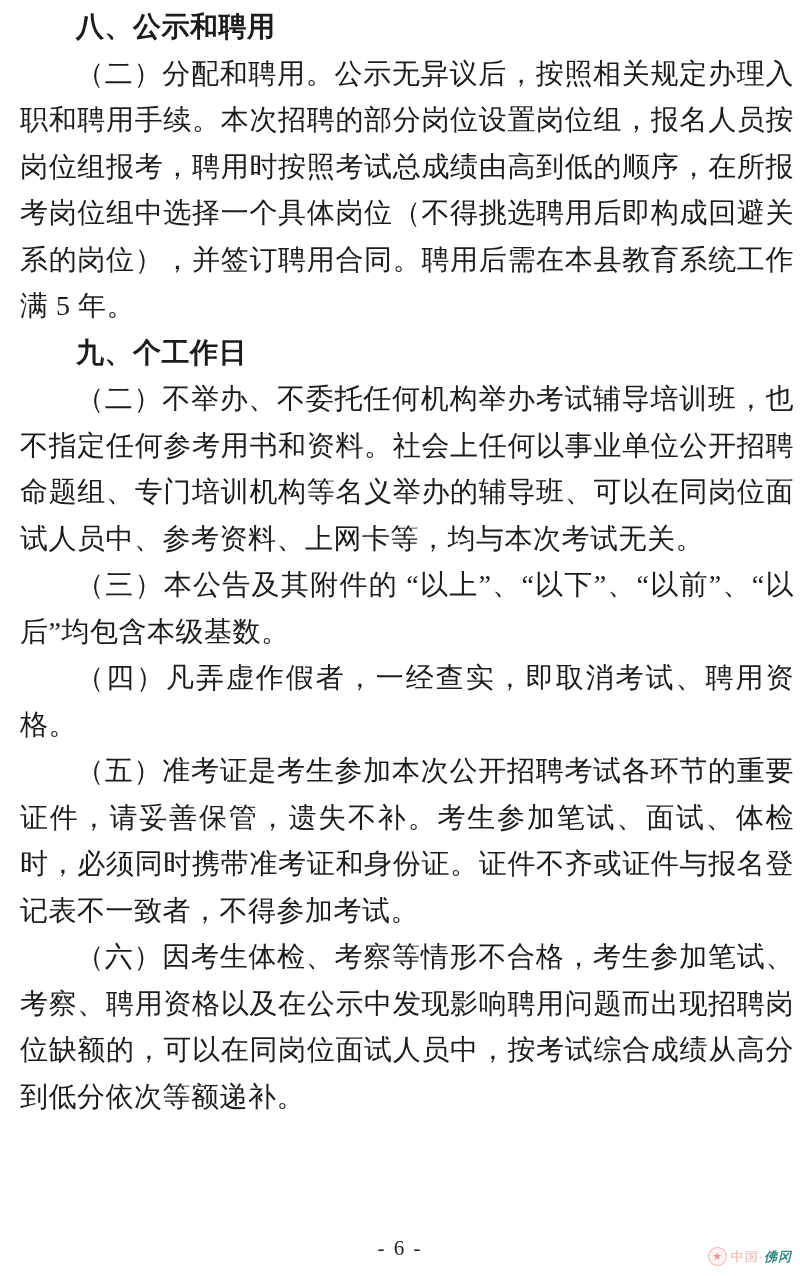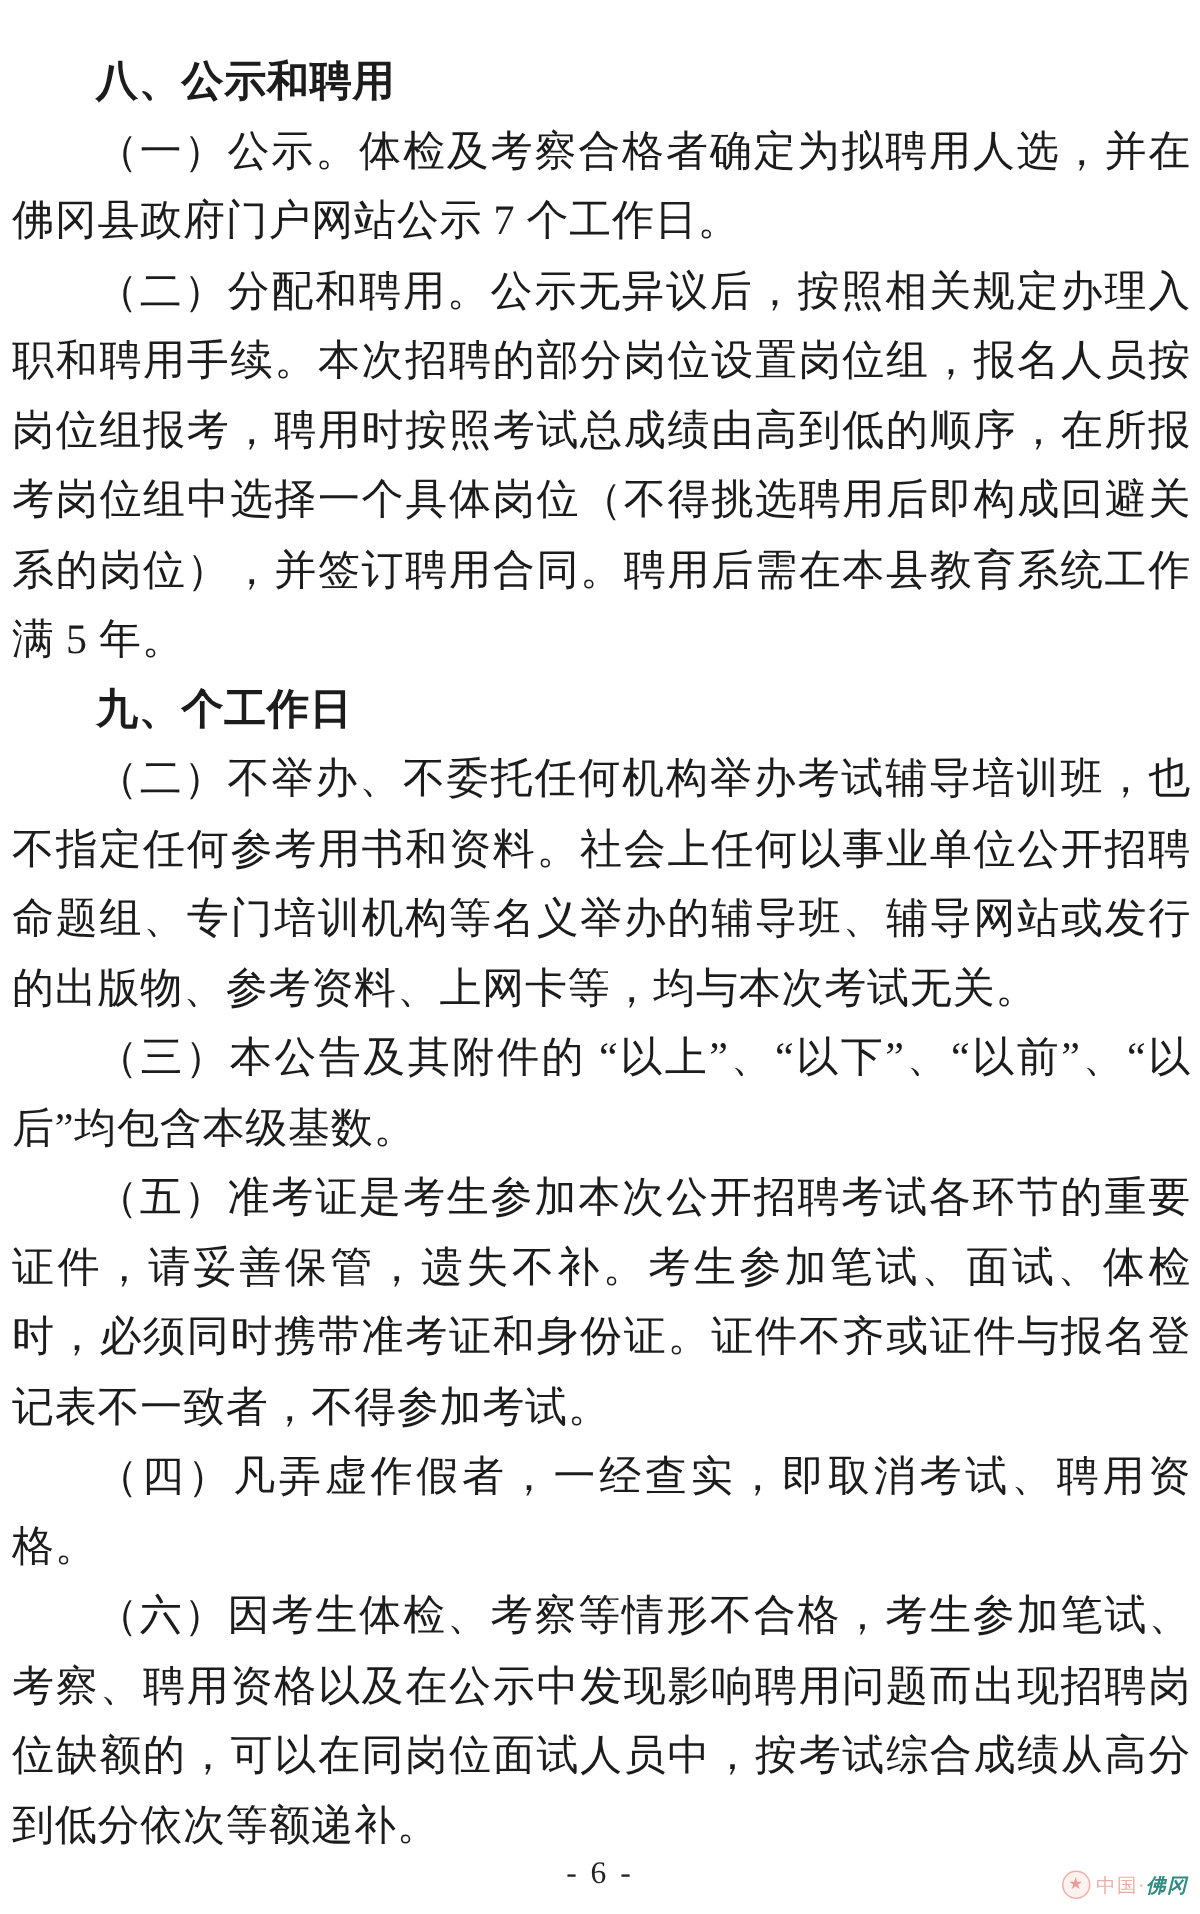--- a/index.html
+++ b/index.html
@@ -8,22 +8,21 @@
     position: relative;
     width: 800px;
     height: 1276px;
     margin: 0 auto;
     background: #ffffff;
     overflow: hidden;
     font-family: "Liberation Serif", "DejaVu Serif", serif;
     color: #1c1c1c;
   }
   .content {
-    padding: 4px 6px 0 8px;
-    margin-top: 28px;
+    padding: 4px 6px 0 20px;
   }
   .content p, .content h2 {
     font-size: 28px;
     line-height: 46.5px;
     text-align: justify;
     text-indent: 2em;
     font-weight: normal;
     letter-spacing: 0.5px;
   }
   .content h2 {
@@ -80,30 +79,29 @@
   }
 </style>
 </head>
 <body>
 
 <div class="page">
   <div class="content">
 
     <section>
       <h2>八、公示和聘用</h2>
-      <p>（一）公示。体检及考察合格者确定为拟聘用人选，并在佛冈县政府门户网站公示 7 个工作日。</p>
       <p>（二）分配和聘用。公示无异议后，按照相关规定办理入职和聘用手续。本次招聘的部分岗位设置岗位组，报名人员按岗位组报考，聘用时按照考试总成绩由高到低的顺序，在所报考岗位组中选择一个具体岗位（不得挑选聘用后即构成回避关系的岗位），并签订聘用合同。聘用后需在本县教育系统工作满 5 年。</p>
     </section>
 
     <section>
       <h2>九、个工作日</h2>
-      <p>（二）不举办、不委托任何机构举办考试辅导培训班，也不指定任何参考用书和资料。社会上任何以事业单位公开招聘命题组、专门培训机构等名义举办的辅导班、辅导网站或发行的出版物、参考资料、上网卡等，均与本次考试无关。</p>
+      <p>（二）不举办、不委托任何机构举办考试辅导培训班，也不指定任何参考用书和资料。社会上任何以事业单位公开招聘命题组、专门培训机构等名义举办的辅导班、可以在同岗位面试人员中、参考资料、上网卡等，均与本次考试无关。</p>
       <p>（三）本公告及其附件的 “以上”、“以下”、“以前”、“以后”均包含本级基数。</p>
+      <p>（四）凡弄虚作假者，一经查实，即取消考试、聘用资格。</p>
       <p>（五）准考证是考生参加本次公开招聘考试各环节的重要证件，请妥善保管，遗失不补。考生参加笔试、面试、体检时，必须同时携带准考证和身份证。证件不齐或证件与报名登记表不一致者，不得参加考试。</p>
-      <p>（四）凡弄虚作假者，一经查实，即取消考试、聘用资格。</p>
       <p>（六）因考生体检、考察等情形不合格，考生参加笔试、考察、聘用资格以及在公示中发现影响聘用问题而出现招聘岗位缺额的，可以在同岗位面试人员中，按考试综合成绩从高分到低分依次等额递补。</p>
     </section>
 
   </div>
 
   <div class="page-footer">
     <div class="page-number">- 6 -</div>
     <div class="watermark">
       <span class="wm-emblem">★</span>
       <span class="wm-text"><span>中国</span><span>·</span><span class="wm-place">佛冈</span></span>

